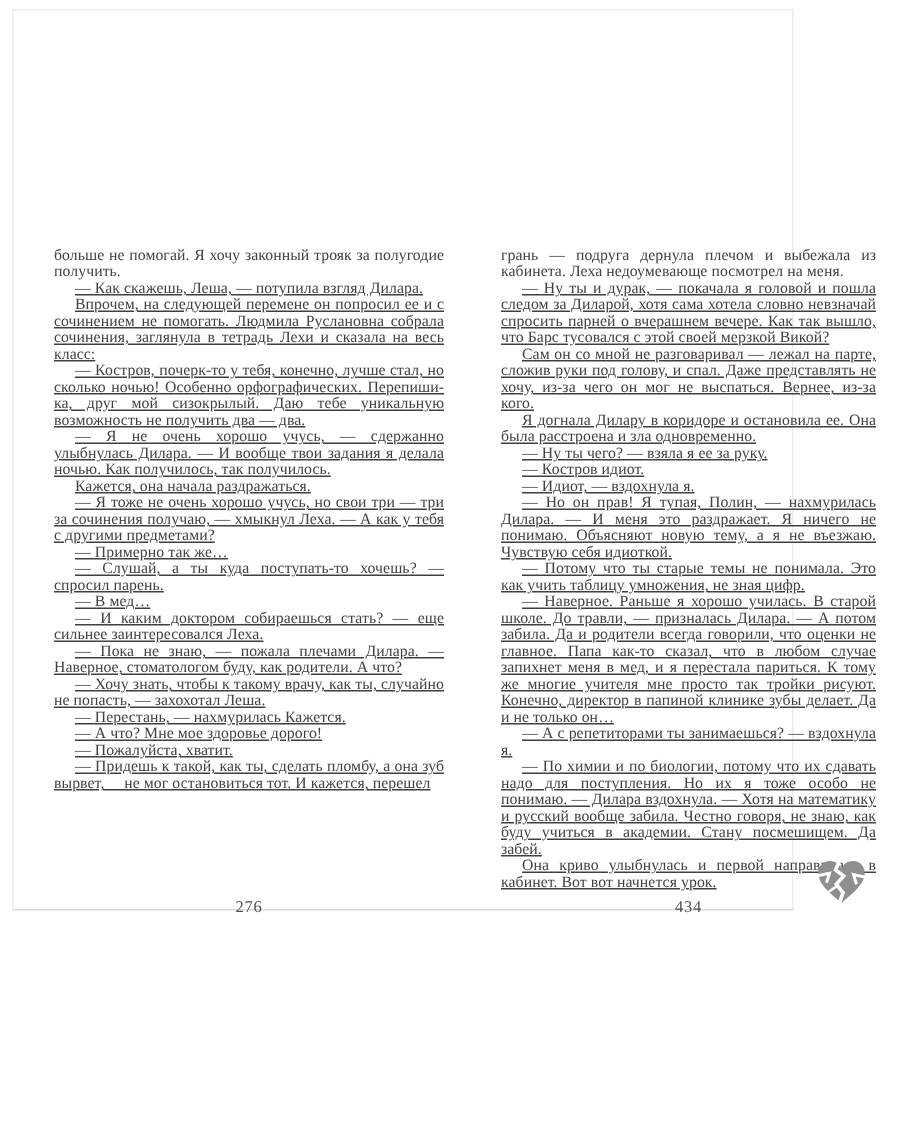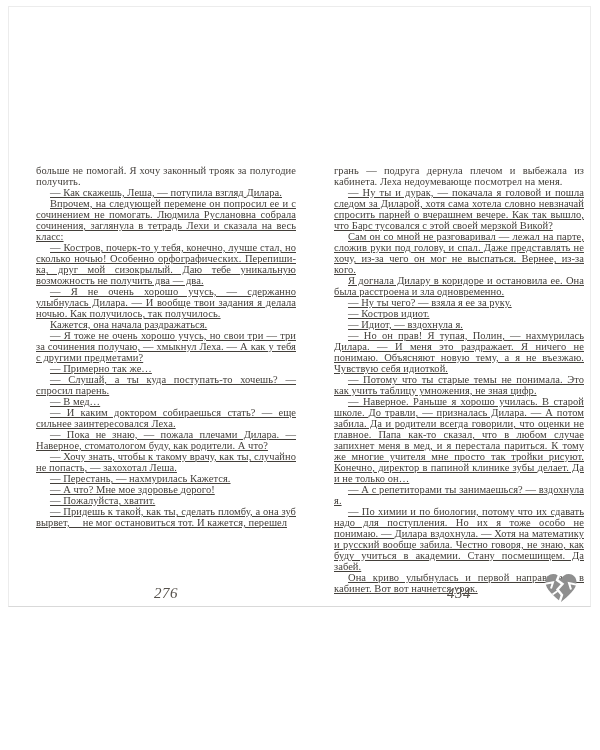--- a/index.html
+++ b/index.html
@@ -8,21 +8,21 @@
     width: 600px;
     height: 750px;
     background: #ffffff;
     font-family: "Liberation Serif", "DejaVu Serif", serif;
     overflow: hidden;
   }
   .page-card {
     position: absolute;
     left: 8px;
     top: 6px;
-    width: 583px;
+    width: 521px;
     height: 601px;
     background: #ffffff;
     border: 1px solid #ececec;
     border-bottom-color: #d9d9d9;
     box-sizing: border-box;
   }
   .col { position: absolute; top: 158px; }
   .col-left  { left: 27px;  width: 260px; }
   .col-right { left: 325px; width: 250px; }
   .text-block { width: 100%; }
@@ -30,27 +30,26 @@
     margin: 0;
     font-size: 10.5px;
     line-height: 11px;
     color: #433f3a;
     text-align: justify;
     letter-spacing: 0.05px;
   }
   .para.indent { text-indent: 14px; text-decoration: underline; }
   .pagenum {
     position: absolute;
-    top: 420px;
+    top: 434px;
     width: 100%;
     text-align: center;
-    font-size: 15px;
+    font-size: 11px;
     color: #55504a;
     letter-spacing: 0.5px;
-    font-style: italic;
   }
   .ornament {
     position: absolute;
     left: 535px;
     top: 566px;
     width: 34px;
     height: 31px;
   }
 </style>
 </head>

